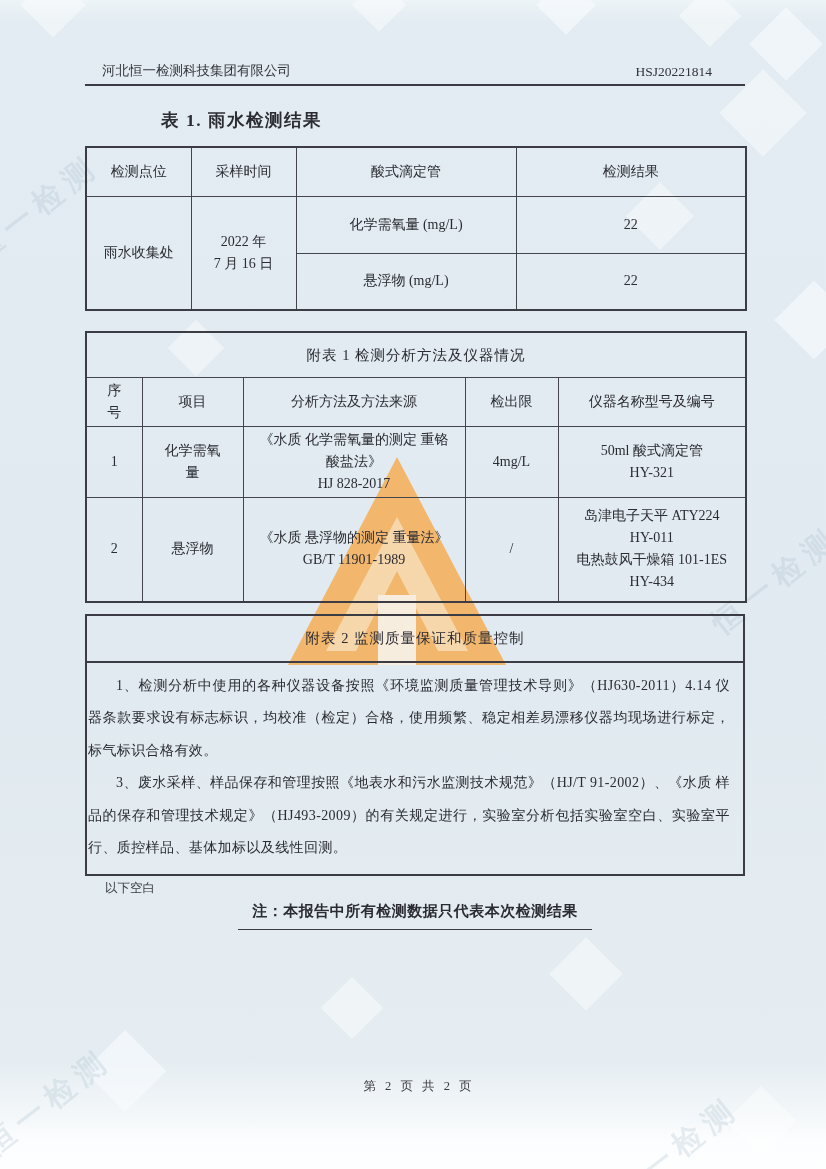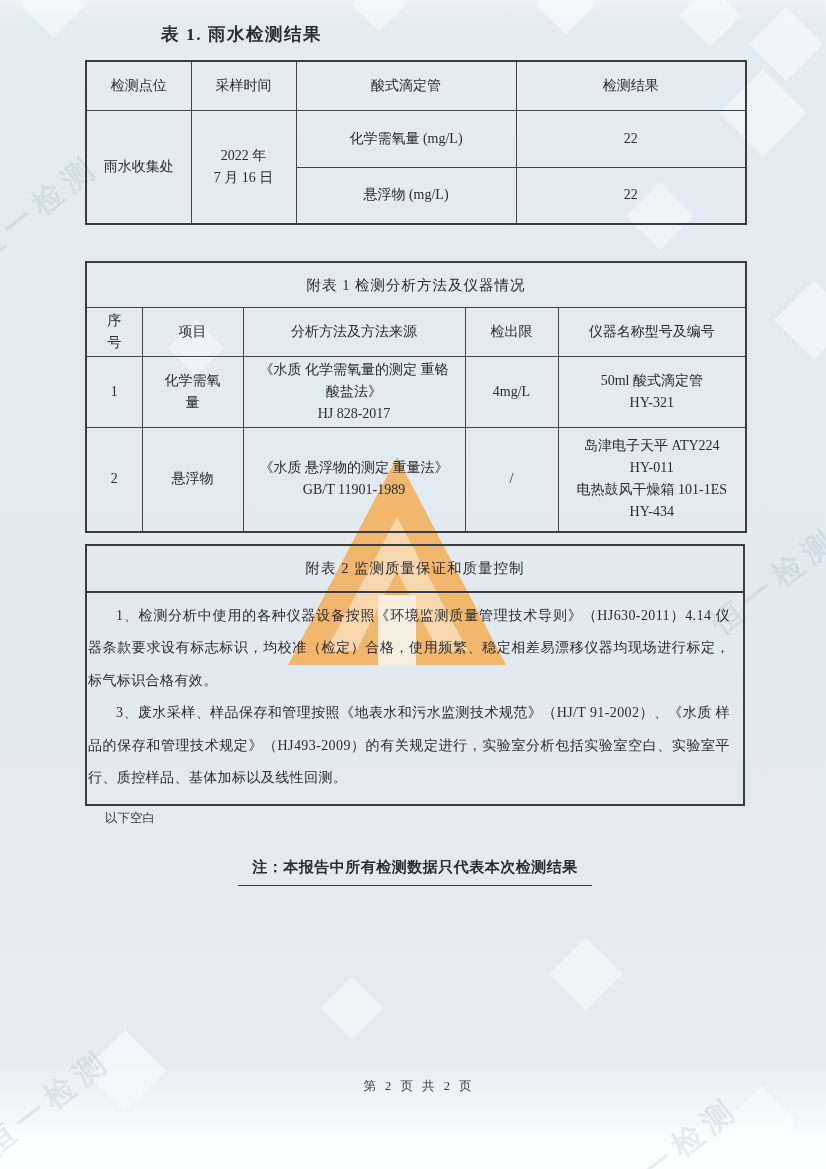--- a/index.html
+++ b/index.html
@@ -19,35 +19,35 @@
   .content{position:absolute;left:85px;top:0;width:660px;z-index:1;}
   .hdr{display:flex;justify-content:space-between;align-items:flex-end;
     padding:62px 33px 4px 17px;border-bottom:2px solid #3c3c44;font-size:13.5px;color:#33333b;}
   .doc-title{margin:22px 0 0 76px;font-size:17.5px;font-weight:bold;letter-spacing:1.5px;}
   table{border-collapse:collapse;width:660px;table-layout:fixed;background:transparent;}
   td,th{border:1px solid #44444c;font-weight:normal;text-align:center;vertical-align:middle;
     font-size:14px;line-height:22px;padding:2px 16px;}
   .t1{margin-top:14px;border:2px solid #3c3c44;}
   .t1 .hrow{height:49px;}
   .t1 .drow{height:57px;}
-  .t2{margin-top:36px;border:2px solid #3c3c44;}
+  .t2{margin-top:20px;border:2px solid #3c3c44;}
   .t2 .trow td{height:40px;font-size:14.5px;letter-spacing:1px;}
   .t2 .hrow{height:46px;}
   .t2 .r1{height:64px;}
   .t2 .r2{height:104px;}
   .pre{white-space:pre-line;}
   .qa-box{margin-top:11px;border:2px solid #3c3c44;}
   .qa-title{height:45px;line-height:45px;text-align:center;border-bottom:2px solid #3c3c44;
     font-size:14.5px;letter-spacing:1px;}
   .qa-body{padding:7px 13px 9px 1px;font-size:14px;line-height:32.5px;text-align:justify;}
   .qa-body p{margin:0;text-indent:2em;letter-spacing:0.4px;}
   .below-blank{margin:4px 0 0 20px;font-size:12.5px;color:#3a3a42;}
   .note-line{text-align:center;margin-top:5px;font-size:15px;font-weight:bold;}
   .note-line span{display:inline-block;border-bottom:1.5px solid #3c3c44;padding:0 14px 8px 14px;
-    letter-spacing:0.5px;margin-top:26px;}
+    letter-spacing:0.5px;}
   .footer{position:absolute;left:12px;right:0;top:1078px;text-align:center;z-index:1;
     font-size:12.5px;letter-spacing:3px;color:#3a3a42;}
 </style>
 </head>
 <body>
 
 <div class="page">
 
   <div class="wm-layer">
     <div class="wm-sq" style="left:30px;top:-18px;width:46px;height:46px;"></div>
@@ -72,20 +72,24 @@
     <svg class="wm-tri" width="222" height="212" viewBox="0 0 222 212">
       <polygon points="111,2 2,210 220,210" fill="#f6ac50"></polygon>
       <polygon points="111,62 40,196 182,196" fill="#fbd49e"></polygon>
       <polygon points="111,116 70,196 152,196" fill="#f6ac50"></polygon>
       <rect x="92" y="140" width="38" height="70" fill="#fdeedb"></rect>
     </svg>
   </div>
 
   <div class="content">
 
+    <div class="hdr">
+      <span>河北恒一检测科技集团有限公司</span>
+      <span>HSJ20221814</span>
+    </div>
 
     <div class="doc-title">表 1. 雨水检测结果</div>
 
     <table class="t1">
       <colgroup>
           <col style="width:105px">
           <col style="width:105px">
           <col style="width:220px">
           <col style="width:230px">
         </colgroup>

